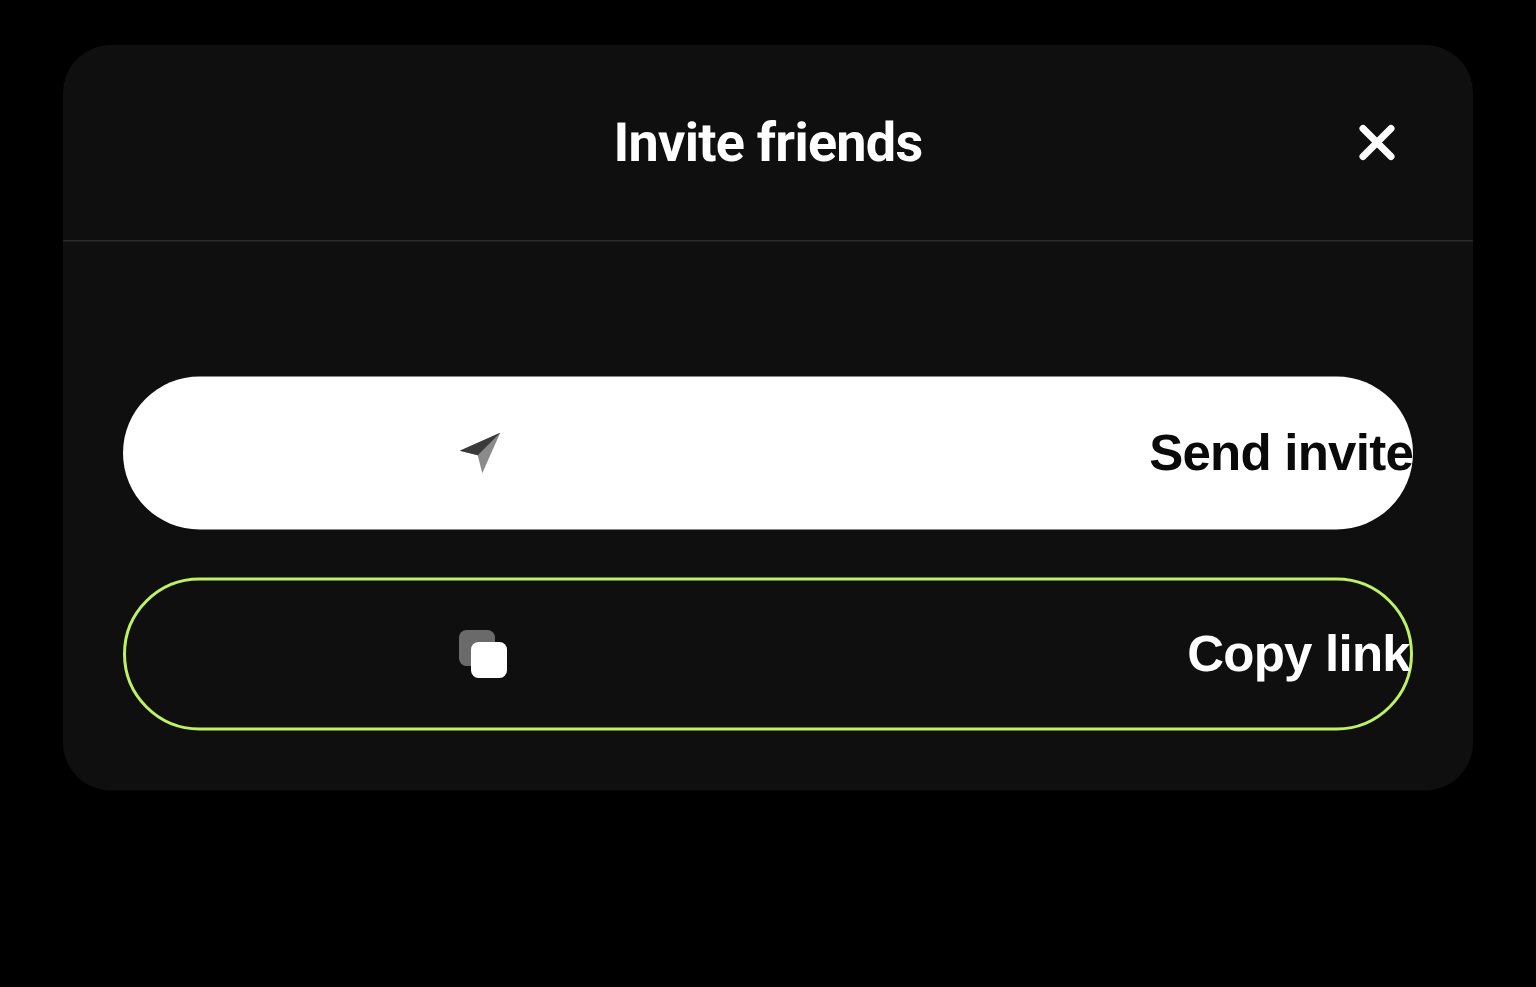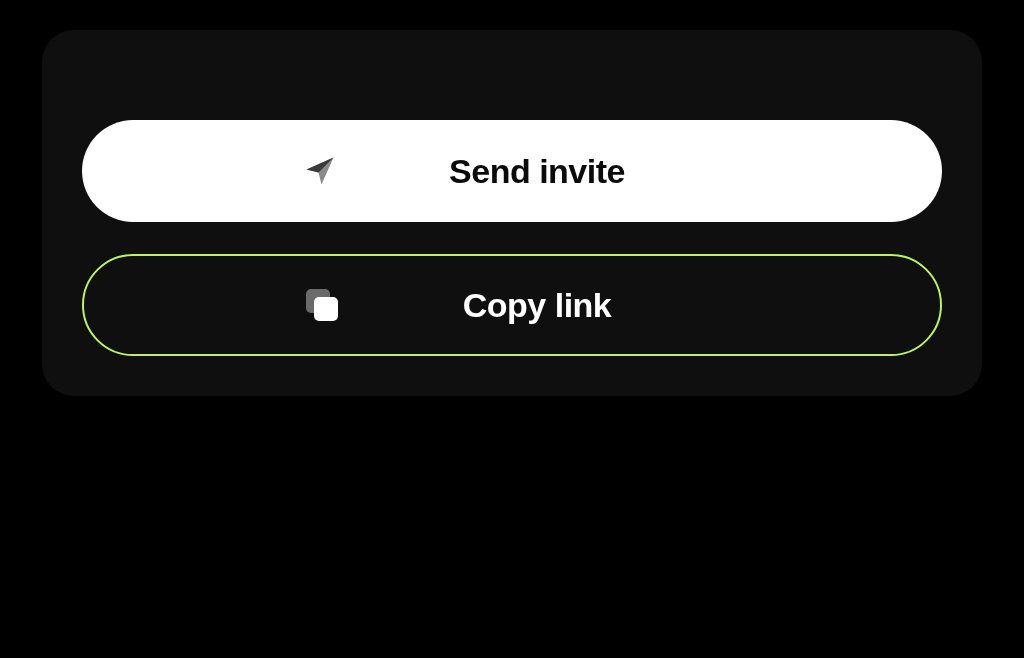--- a/index.html
+++ b/index.html
@@ -69,21 +69,21 @@
       flex-direction: column;
       gap: 32px;
     }
     
     .btn {
       width: 100%;
       height: 102px;
       border-radius: 100px;
       display: flex;
       align-items: center;
-      justify-content: center;
+      justify-content: flex-end;
       gap: 12px;
       font-size: 34px;
       font-weight: 700;
       cursor: pointer;
       position: relative;
       letter-spacing: -0.5px;
     }
     
     .btn-primary {
       background: #ffffff;
@@ -137,20 +137,29 @@
       background: #ffffff;
       border-radius: 5px;
       top: 10px;
       left: 10px;
     }
   </style>
 </head>
 <body>
 
 <div class="dialog">
+  <div class="dialog-header">
+    <h1 class="dialog-title">Invite friends</h1>
+    <button class="close-button">
+      <svg viewBox="0 0 24 24" fill="none" stroke="currentColor" stroke-width="3.5" stroke-linecap="round">
+        <line x1="5" y1="5" x2="19" y2="19"></line>
+        <line x1="19" y1="5" x2="5" y2="19"></line>
+      </svg>
+    </button>
+  </div>
 
   <div class="dialog-body">
     <button class="btn btn-primary">
       <span class="btn-icon">
         <svg class="send-icon" viewBox="0 0 24 24">
           <path d="M3 11 L21 3 L13 21 L11 13 Z" fill="#8a8a8a"></path>
           <path d="M3 11 L21 3 L11 13 Z" fill="#3a3a3a"></path>
         </svg>
       </span>
       <span class="btn-label">Send invite</span>

